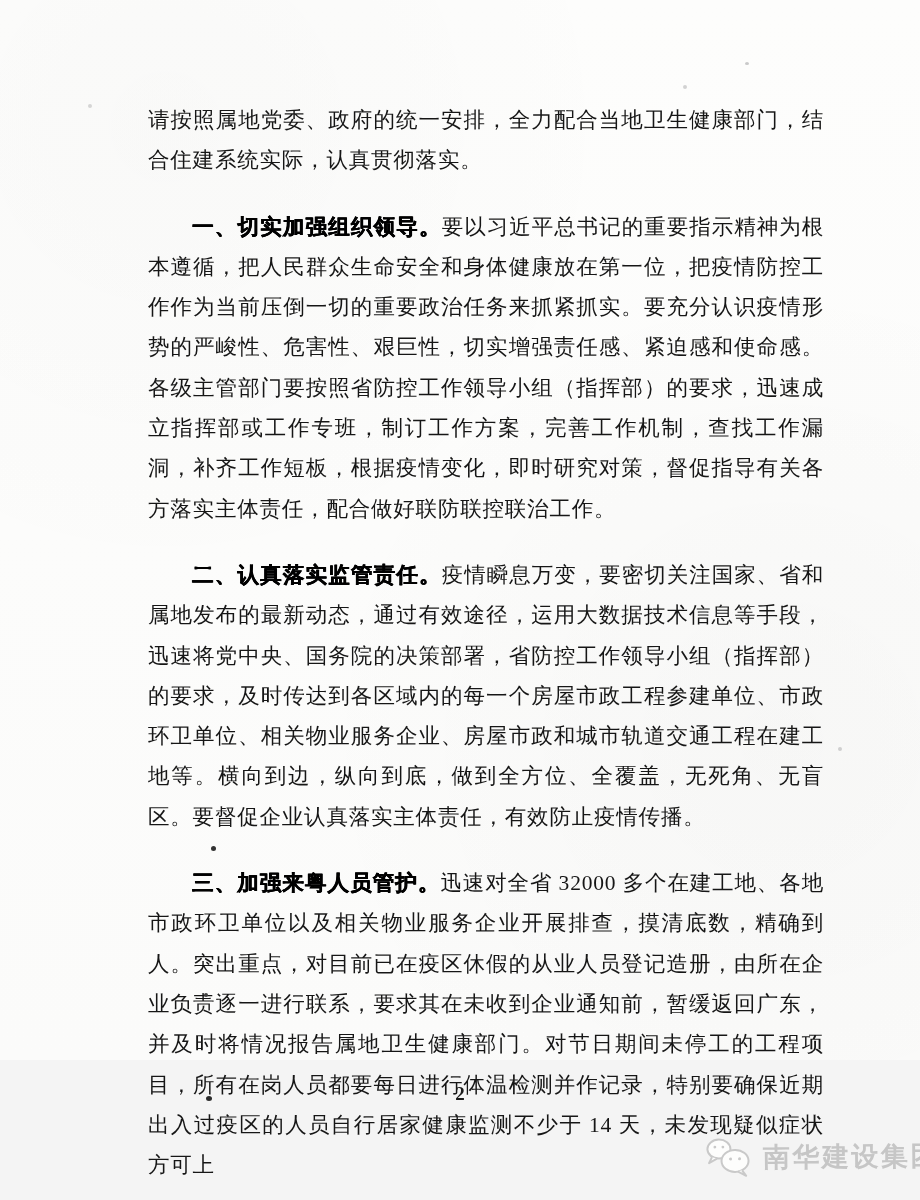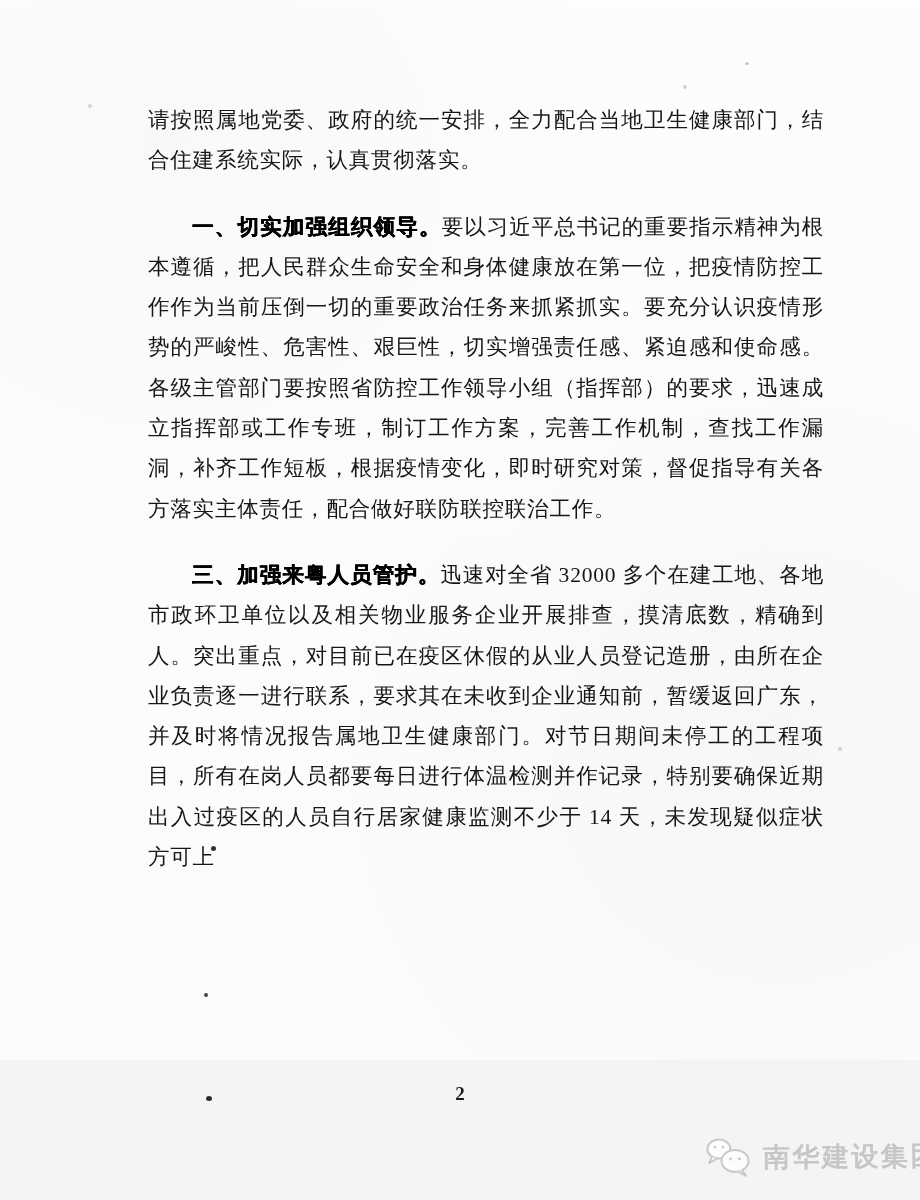--- a/index.html
+++ b/index.html
@@ -80,20 +80,21 @@
 </head>
 <body>
 
 <div class="scan-page">
 
   <div class="content">
     <p><span class="body-text">请按照属地党委、政府的统一安排，全力配合当地卫生健康部门，结合住建系统实际，认真贯彻落实。</span></p>
 
     <p class="indent"><span class="head">一、切实加强组织领导。</span><span class="body-text">要以习近平总书记的重要指示精神为根本遵循，把人民群众生命安全和身体健康放在第一位，把疫情防控工作作为当前压倒一切的重要政治任务来抓紧抓实。要充分认识疫情形势的严峻性、危害性、艰巨性，切实增强责任感、紧迫感和使命感。各级主管部门要按照省防控工作领导小组（指挥部）的要求，迅速成立指挥部或工作专班，制订工作方案，完善工作机制，查找工作漏洞，补齐工作短板，根据疫情变化，即时研究对策，督促指导有关各方落实主体责任，配合做好联防联控联治工作。</span></p>
 
+    <p class="indent"><span class="head">二、认真落实监管责任。</span><span class="body-text">疫情瞬息万变，要密切关注国家、省和属地发布的最新动态，通过有效途径，运用大数据技术信息等手段，迅速将党中央、国务院的决策部署，省防控工作领导小组（指挥部）的要求，及时传达到各区域内的每一个房屋市政工程参建单位、市政环卫单位、相关物业服务企业、房屋市政和城市轨道交通工程在建工地等。横向到边，纵向到底，做到全方位、全覆盖，无死角、无盲区。要督促企业认真落实主体责任，有效防止疫情传播。</span></p>
 
     <p class="indent"><span class="head">三、加强来粤人员管护。</span><span class="body-text">迅速对全省 32000 多个在建工地、各地市政环卫单位以及相关物业服务企业开展排查，摸清底数，精确到人。突出重点，对目前已在疫区休假的从业人员登记造册，由所在企业负责逐一进行联系，要求其在未收到企业通知前，暂缓返回广东，并及时将情况报告属地卫生健康部门。对节日期间未停工的工程项目，所有在岗人员都要每日进行体温检测并作记录，特别要确保近期出入过疫区的人员自行居家健康监测不少于 14 天，未发现疑似症状方可上</span></p>
   </div>
 
   <div class="page-number">2</div>
 
   <div class="footer-watermark">
     <span class="wechat-icon">
       <svg width="52" height="42" viewBox="0 0 52 42" fill="none" xmlns="http://www.w3.org/2000/svg">
 

